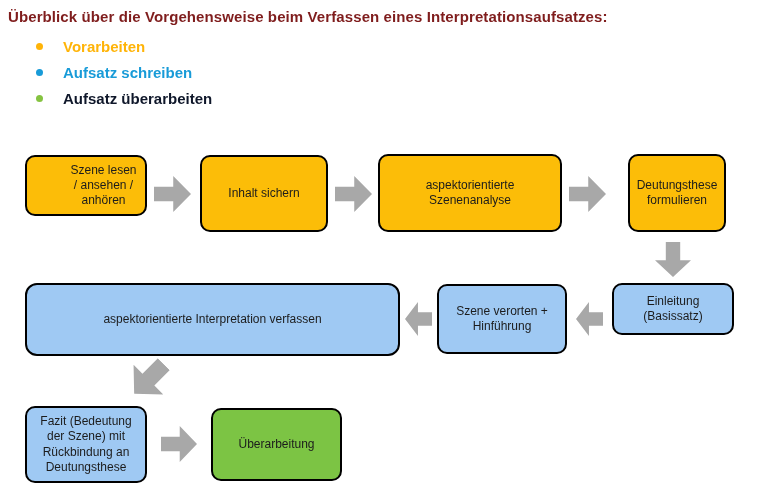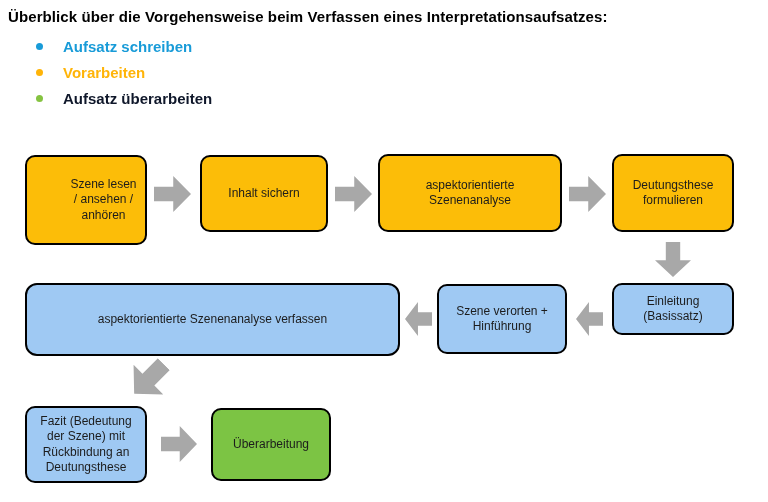--- a/index.html
+++ b/index.html
@@ -6,48 +6,48 @@
   html, body { background: #ffffff; }
   body {
     font-family: "Liberation Sans", "DejaVu Sans", sans-serif;
     width: 768px; height: 502px; overflow: hidden; position: relative;
   }
   .stage { position: absolute; inset: 0; width: 768px; height: 502px; background: #fff; }
 
   
   .title {
     position: absolute; left: 8px; top: 8px; width: 740px;
-    font-size: 15px; font-weight: 700; color: #000000; letter-spacing: 0.1px;
+    font-size: 15px; font-weight: 700; color: #7f1d1d; letter-spacing: 0.1px;
   }
   .legend { position: absolute; left: 36px; top: 33px; list-style: none; }
   .legend-item { display: flex; align-items: center; height: 26px; font-size: 15px; font-weight: 700; }
   .legend-dot { width: 7px; height: 7px; border-radius: 50%; margin-right: 20px; flex: 0 0 auto; }
   .legend-item.c-vor  { color: #FFB408; }  .legend-item.c-vor  .legend-dot { background: #FFB408; }
   .legend-item.c-schr { color: #189BD8; }  .legend-item.c-schr .legend-dot { background: #189BD8; }
   .legend-item.c-ueb  { color: #0f172a; }  .legend-item.c-ueb  .legend-dot { background: #85C341; }
 
   
   .node {
     position: absolute; display: flex; align-items: center; justify-content: center;
     text-align: center; border: 2.5px solid #000; border-radius: 10px;
     font-size: 12px; line-height: 1.27; color: #1c1c1c; padding: 3px 6px;
   }
   .phase-vor  { background: #FCBD08; }
   .phase-schr { background: #9FC9F3; }
   .phase-ueb  { background: #7CC444; }
 
-  .n1 { left: 25px;  top: 155px; width: 122px; height: 90px; padding-left: 41px; }
+  .n1 { left: 25px;  top: 155px; width: 122px; height: 61px; padding-left: 41px; }
   .n2 { left: 200px; top: 155px; width: 128px; height: 77px; }
   .n3 { left: 378px; top: 154px; width: 184px; height: 78px; }
-  .n4 { left: 612px; top: 154px; width: 122px; height: 78px; }
+  .n4 { left: 628px; top: 154px; width: 98px; height: 78px; }
   .n7 { left: 25px;  top: 283px; width: 375px; height: 73px; border-radius: 12px; }
   .n6 { left: 437px; top: 284px; width: 130px; height: 70px; }
   .n5 { left: 612px; top: 283px; width: 122px; height: 52px; }
   .n8 { left: 25px;  top: 406px; width: 122px; height: 77px; padding: 3px 4px; }
-  .n9 { left: 211px; top: 408px; width: 120px; height: 73px; }
+  .n9 { left: 211px; top: 408px; width: 131px; height: 73px; }
 
   
   .arrow { position: absolute; background: #A8A8A8; }
   .arrow-right { clip-path: polygon(0% 30%, 52% 30%, 52% 0%, 100% 50%, 52% 100%, 52% 70%, 0% 70%); }
   .arrow-left  { clip-path: polygon(100% 30%, 48% 30%, 48% 0%, 0% 50%, 48% 100%, 48% 70%, 100% 70%); }
   .arrow-down  { clip-path: polygon(30% 0%, 70% 0%, 70% 52%, 100% 52%, 50% 100%, 0% 52%, 30% 52%); }
 
   .a1 { left: 154px; top: 176px; width: 37px; height: 36px; }
   .a2 { left: 335px; top: 176px; width: 37px; height: 36px; }
   .a3 { left: 569px; top: 176px; width: 37px; height: 36px; }
@@ -58,27 +58,27 @@
   .a8 { left: 161px; top: 426px; width: 36px; height: 36px; }
 </style>
 </head>
 <body>
 
 <div class="stage">
 
   <div class="title">Überblick über die Vorgehensweise beim Verfassen eines Interpretationsaufsatzes:</div>
 
   <ul class="legend">
+    <li class="legend-item c-vor">
+      <span class="legend-dot"></span>
+      <span>Vorarbeiten</span>
+    </li>
     <li class="legend-item c-schr">
       <span class="legend-dot"></span>
       <span>Aufsatz schreiben</span>
-    </li>
-    <li class="legend-item c-vor">
-      <span class="legend-dot"></span>
-      <span>Vorarbeiten</span>
     </li>
     <li class="legend-item c-ueb">
       <span class="legend-dot"></span>
       <span>Aufsatz überarbeiten</span>
     </li>
   </ul>
 
   <div class="node phase-vor n1">Szene lesen / ansehen / anhören</div>
   <div class="arrow arrow-right a1"></div>
   <div class="node phase-vor n2">Inhalt sichern</div>
@@ -86,21 +86,21 @@
   <div class="node phase-vor n3">aspektorientierte Szenenanalyse</div>
   <div class="arrow arrow-right a3"></div>
   <div class="node phase-vor n4">Deutungsthese formulieren</div>
 
   <div class="arrow arrow-down a4"></div>
 
   <div class="node phase-schr n5">Einleitung (Basissatz)</div>
   <div class="arrow arrow-left a5"></div>
   <div class="node phase-schr n6">Szene verorten + Hinführung</div>
   <div class="arrow arrow-left a6"></div>
-  <div class="node phase-schr n7">aspektorientierte Szenenanalyse verfassen</div>
+  <div class="node phase-schr n7">aspektorientierte Interpretation verfassen</div>
 
   <div class="arrow arrow-down a7"></div>
 
   <div class="node phase-schr n8">Fazit (Bedeutung der Szene) mit Rückbindung an Deutungsthese</div>
   <div class="arrow arrow-right a8"></div>
   <div class="node phase-ueb n9">Überarbeitung</div>
 
 </div>
 
 </body></html>

